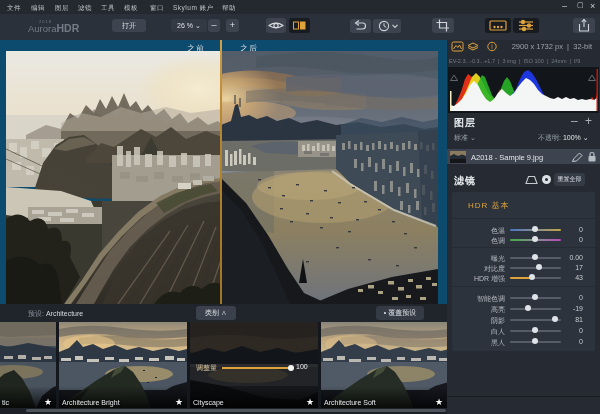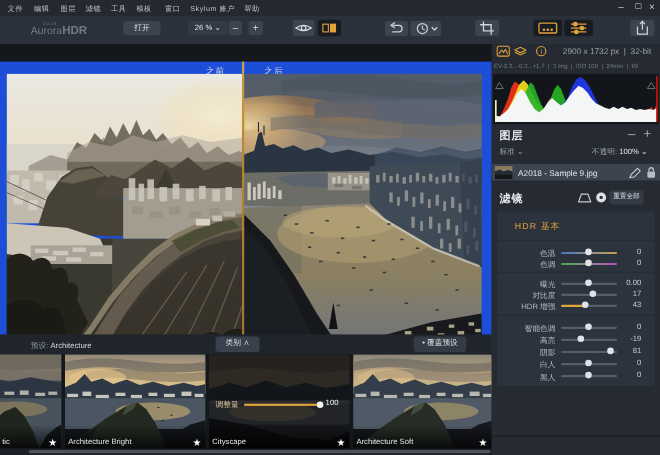--- a/index.html
+++ b/index.html
@@ -11,21 +11,21 @@
   #menubar span { position:absolute; top:4px; letter-spacing:.5px; }
   .winctl { color:#c9ced4; font-size:9px; top:1px !important; letter-spacing:0 !important; }
   
   #toolbar { left:0; top:14px; width:600px; height:26px; background:#2b313a; }
   .tbtn { position:absolute; background:#3d444f; border-radius:3px; color:#dde1e6; text-align:center; }
   .tbtn.dark { background:#181b20; }
   #logo { position:absolute; left:28px; top:8px; color:#747b87; font-size:9.5px; letter-spacing:0; }
   #logo b { font-size:10.5px; }
   #logo .yr { position:absolute; font-size:4px; top:-3px; left:11px; letter-spacing:1px; }
   
-  #imgarea { left:0; top:56px; width:447px; height:264px; background:#1d4ed8; }
+  #imgarea { left:0; top:40px; width:447px; height:264px; background:#0c4a6e; }
   #photo { left:6px; top:11px; width:432px; height:253px; }
   .balbl { position:absolute; top:3px; color:#d9dde2; font-size:8px; letter-spacing:1px; }
   #divider { left:220px; top:0px; width:2px; height:264px; background:linear-gradient(180deg,#cfa045,#b8862f 30%,#a07526); }
   
   #presetbar { left:0; top:304px; width:447px; height:18px; background:#20252c; color:#aab0b8; font-size:7px; }
   
   #thumbs { left:0; top:322px; width:447px; height:86px; background:#14171c; }
   .thumb { position:absolute; top:0; height:86px; overflow:hidden; }
   .tlabel { position:absolute; bottom:2px; left:3px; color:#e8ebee; font-size:7px; text-shadow:0 0 2px #000; }
   .tstar { position:absolute; bottom:1px; right:4px; color:#fff; font-size:9px; text-shadow:0 0 2px #000; }

